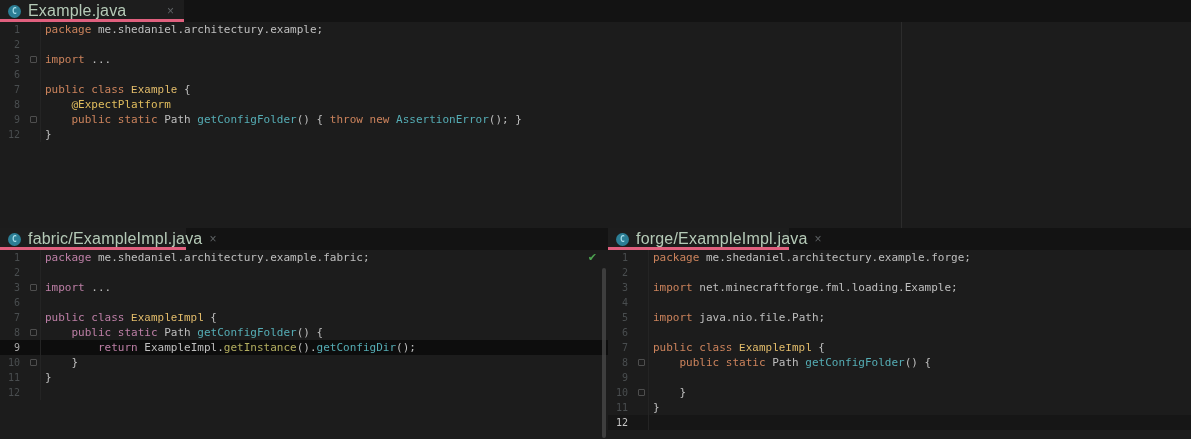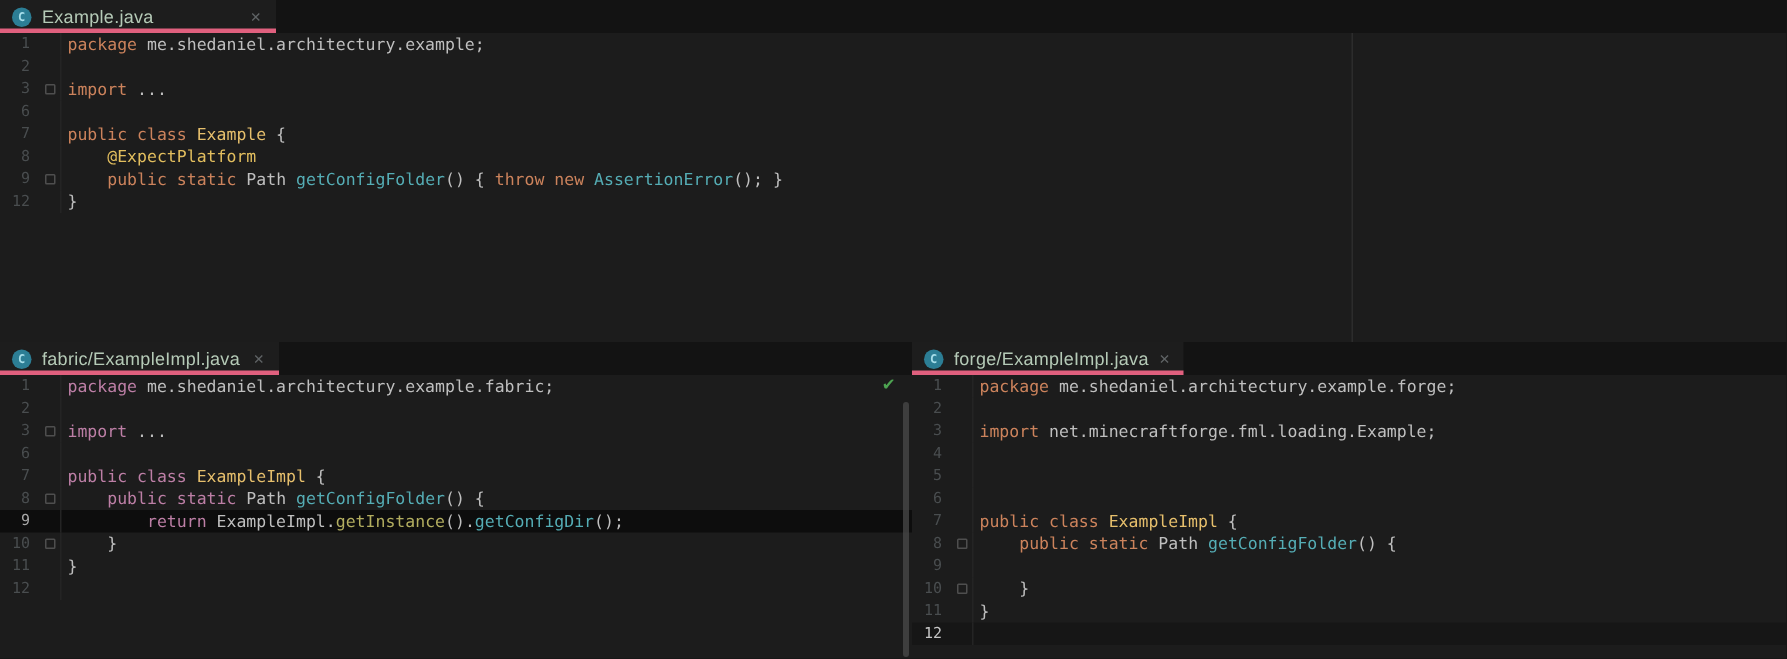--- a/index.html
+++ b/index.html
@@ -9,40 +9,40 @@
   .pane-0 { left:0; top:0; width:1191px; height:228px; }
   .pane-1 { left:0; top:228px; width:608px; height:211px; }
   .pane-2 { left:608px; top:228px; width:583px; height:211px; }
 
   .tab-bar { position:relative; height:22px; background:#131313; display:flex; align-items:stretch; }
   .tab { position:relative; display:flex; align-items:center; gap:7px; padding:0 10px 0 8px;
          background:#1d1d1d; cursor:pointer; }
   .pane-0 .tab { width:184px; } .pane-1 .tab { width:186px; } .pane-2 .tab { width:181px; }
   .file-icon { width:13px; height:13px; border-radius:50%; background:#2c7e95; color:#a5dde9;
                font:bold 8px/13px "DejaVu Sans Mono", monospace; text-align:center; flex:0 0 13px; }
-  .tab-label { color:#b5cab7; font-size:12px; letter-spacing:.2px; white-space:nowrap; flex:1 1 auto; }
+  .tab-label { color:#b5cab7; font-size:16px; letter-spacing:.2px; white-space:nowrap; flex:1 1 auto; }
   .tab-close { color:#5f6365; font-size:12px; line-height:12px; }
   .tab-underline { position:absolute; left:0; right:0; bottom:0; height:3px; background:#e0607e; }
 
   .editor { position:relative; font-family:"DejaVu Sans Mono", monospace; font-size:11px; }
   .code-line { display:flex; height:15px; line-height:15px; white-space:pre; }
   .code-line.current { background:#0d0d0d; }
   .code-line.caret { background:#161616; }
   .ln { width:20px; text-align:right; color:#494d4f; font-size:10px; flex:0 0 20px; }
   .code-line.current .ln { color:#a8a8a8; }
   .code-line.caret .ln { color:#c6c6c6; }
   .foldcol { width:21px; flex:0 0 21px; border-right:1px solid #242424; position:relative; }
   .fold-marker { position:absolute; right:3px; top:4px; width:7px; height:7px;
                  border:1px solid #4e4e4e; border-radius:1px; background:#1c1c1c; }
   .code { padding-left:4px; }
 
   .tk-kw  { color:#cc835c; }
   .tk-kw2 { color:#bd7fa6; }
   .tk-txt { color:#bfbfbf; }
-  .tk-cls { color:#e6bf6c; }
+  .tk-cls { color:#e6bf6c;font-family:Liberation Mono, monospace; }
   .tk-ann { color:#e2be5e; }
   .tk-mth { color:#55adb5; }
   .tk-smth{ color:#b3ae60; }
   .tk-sfld{ color:#af87c9; font-style:italic; }
 
   .margin-guide { position:absolute; left:901px; top:22px; width:1px; height:206px;
                   background:#2c2c2c; }
   .inspect-ok { position:absolute; top:24px; right:11px; color:#4da351; font-size:11px;
                 line-height:11px; cursor:pointer; }
   .v-scrollbar { position:absolute; right:2px; top:40px; width:4px; height:170px;
@@ -105,21 +105,21 @@
       <span class="tab-label">forge/ExampleImpl.java</span>
       <span class="tab-close">×</span>
       <span class="tab-underline" style="background: rgb(224, 96, 126);"></span>
     </div>
   </div>
   <div class="editor">
       <div class="code-line"><span class="ln">1</span><span class="foldcol"></span><span class="code"><span class="tk-kw">package</span><span class="tk-txt"> me.shedaniel.architectury.example.forge;</span></span></div>
       <div class="code-line"><span class="ln">2</span><span class="foldcol"></span><span class="code"></span></div>
       <div class="code-line"><span class="ln">3</span><span class="foldcol"></span><span class="code"><span class="tk-kw">import</span><span class="tk-txt"> net.minecraftforge.fml.loading.Example;</span></span></div>
       <div class="code-line"><span class="ln">4</span><span class="foldcol"></span><span class="code"></span></div>
-      <div class="code-line"><span class="ln">5</span><span class="foldcol"></span></div>
+      <div class="code-line"><span class="ln">5</span><span class="foldcol"></span><span class="code"><span class="tk-kw">import</span><span class="tk-txt"> java.nio.file.Path;</span></span></div>
       <div class="code-line"><span class="ln">6</span><span class="foldcol"></span><span class="code"></span></div>
       <div class="code-line"><span class="ln">7</span><span class="foldcol"></span><span class="code"><span class="tk-kw">public class </span><span class="tk-cls">ExampleImpl</span><span class="tk-txt"> {</span></span></div>
       <div class="code-line"><span class="ln">8</span><span class="foldcol"><span class="fold-marker"></span></span><span class="code"><span class="tk-txt">    </span><span class="tk-kw">public static </span><span class="tk-txt">Path </span><span class="tk-mth">getConfigFolder</span><span class="tk-txt">() {</span></span></div>
       <div class="code-line"><span class="ln">9</span><span class="foldcol"></span></div>
       <div class="code-line"><span class="ln">10</span><span class="foldcol"><span class="fold-marker"></span></span><span class="code"><span class="tk-txt">    }</span></span></div>
       <div class="code-line"><span class="ln">11</span><span class="foldcol"></span><span class="code"><span class="tk-txt">}</span></span></div>
       <div class="code-line caret"><span class="ln">12</span><span class="foldcol"></span><span class="code"></span></div>
     </div>
 </div>
 

